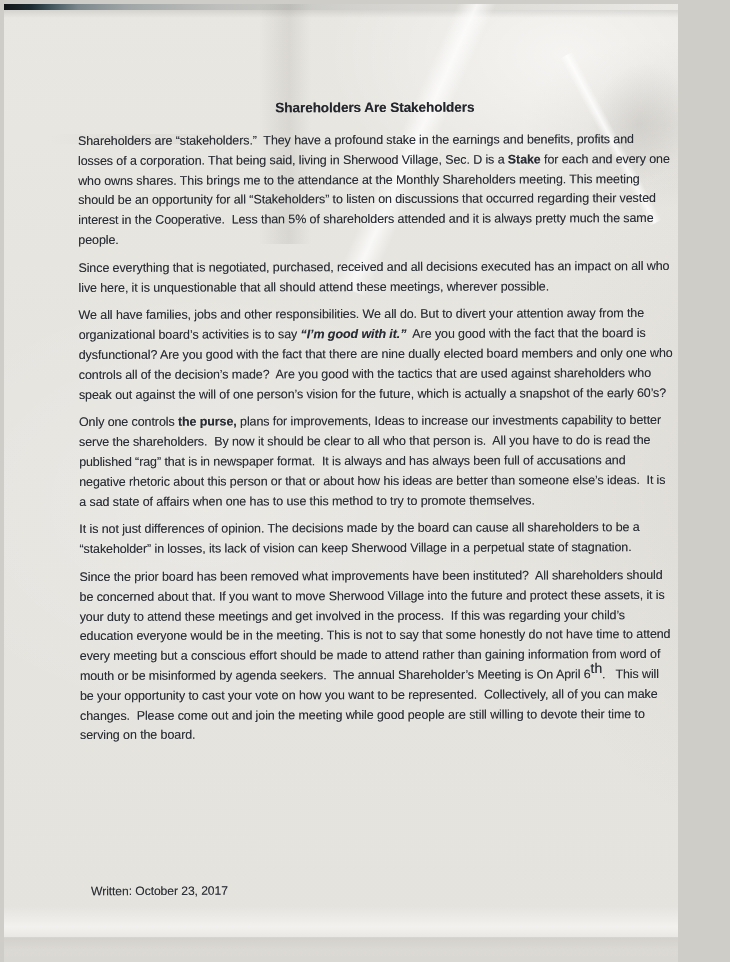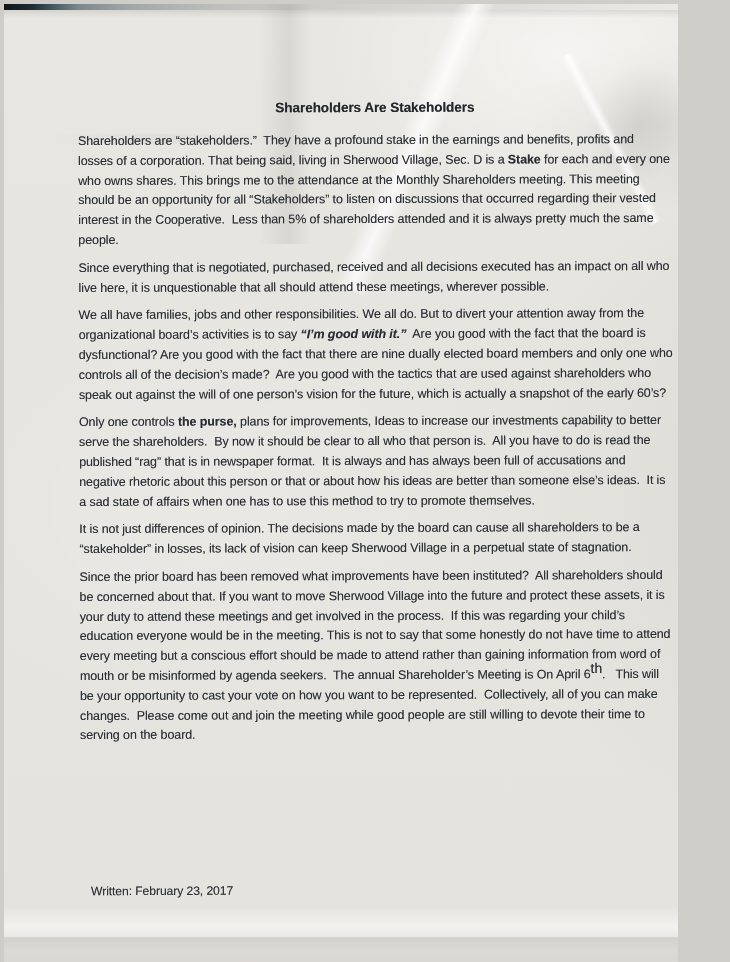--- a/index.html
+++ b/index.html
@@ -127,15 +127,15 @@
   <div class="doc-content">
     <h1 class="doc-title">Shareholders Are Stakeholders</h1>
     <p class="doc-par"><span>Shareholders are “stakeholders.”  They have a profound stake in the earnings and benefits, profits and losses of a corporation. That being said, living in Sherwood Village, Sec. D is a </span><span style="font-weight: 700;">Stake</span><span> for each and every one who owns shares. This brings me to the attendance at the Monthly Shareholders meeting. This meeting should be an opportunity for all “Stakeholders” to listen on discussions that occurred regarding their vested interest in the Cooperative.  Less than 5% of shareholders attended and it is always pretty much the same people.</span></p>
     <p class="doc-par"><span>Since everything that is negotiated, purchased, received and all decisions executed has an impact on all who live here, it is unquestionable that all should attend these meetings, wherever possible.</span></p>
     <p class="doc-par"><span>We all have families, jobs and other responsibilities. We all do. But to divert your attention away from the organizational board’s activities is to say </span><span style="font-weight: 700; font-style: italic;">“I’m good with it.”</span><span>  Are you good with the fact that the board is dysfunctional? Are you good with the fact that there are nine dually elected board members and only one who controls all of the decision’s made?  Are you good with the tactics that are used against shareholders who speak out against the will of one person’s vision for the future, which is actually a snapshot of the early 60’s?</span></p>
     <p class="doc-par"><span>Only one controls </span><span style="font-weight: 700;">the purse,</span><span> plans for improvements, Ideas to increase our investments capability to better serve the shareholders.  By now it should be clear to all who that person is.  All you have to do is read the published “rag” that is in newspaper format.  It is always and has always been full of accusations and negative rhetoric about this person or that or about how his ideas are better than someone else’s ideas.  It is a sad state of affairs when one has to use this method to try to promote themselves.</span></p>
     <p class="doc-par"><span>It is not just differences of opinion. The decisions made by the board can cause all shareholders to be a “stakeholder” in losses, its lack of vision can keep Sherwood Village in a perpetual state of stagnation.</span></p>
     <p class="doc-par"><span>Since the prior board has been removed what improvements have been instituted?  All shareholders should be concerned about that. If you want to move Sherwood Village into the future and protect these assets, it is your duty to attend these meetings and get involved in the process.  If this was regarding your child’s education everyone would be in the meeting. This is not to say that some honestly do not have time to attend every meeting but a conscious effort should be made to attend rather than gaining information from word of mouth or be misinformed by agenda seekers.  The annual Shareholder’s Meeting is On April 6</span><sup>th</sup><span>.   This will be your opportunity to cast your vote on how you want to be represented.  Collectively, all of you can make changes.  Please come out and join the meeting while good people are still willing to devote their time to serving on the board.</span></p>
   </div>
 
-  <div class="doc-footer">Written:  February 23, 2017</div>
+  <div class="doc-footer">Written:  October 23, 2017</div>
 
 </div>
 
 </body></html>

